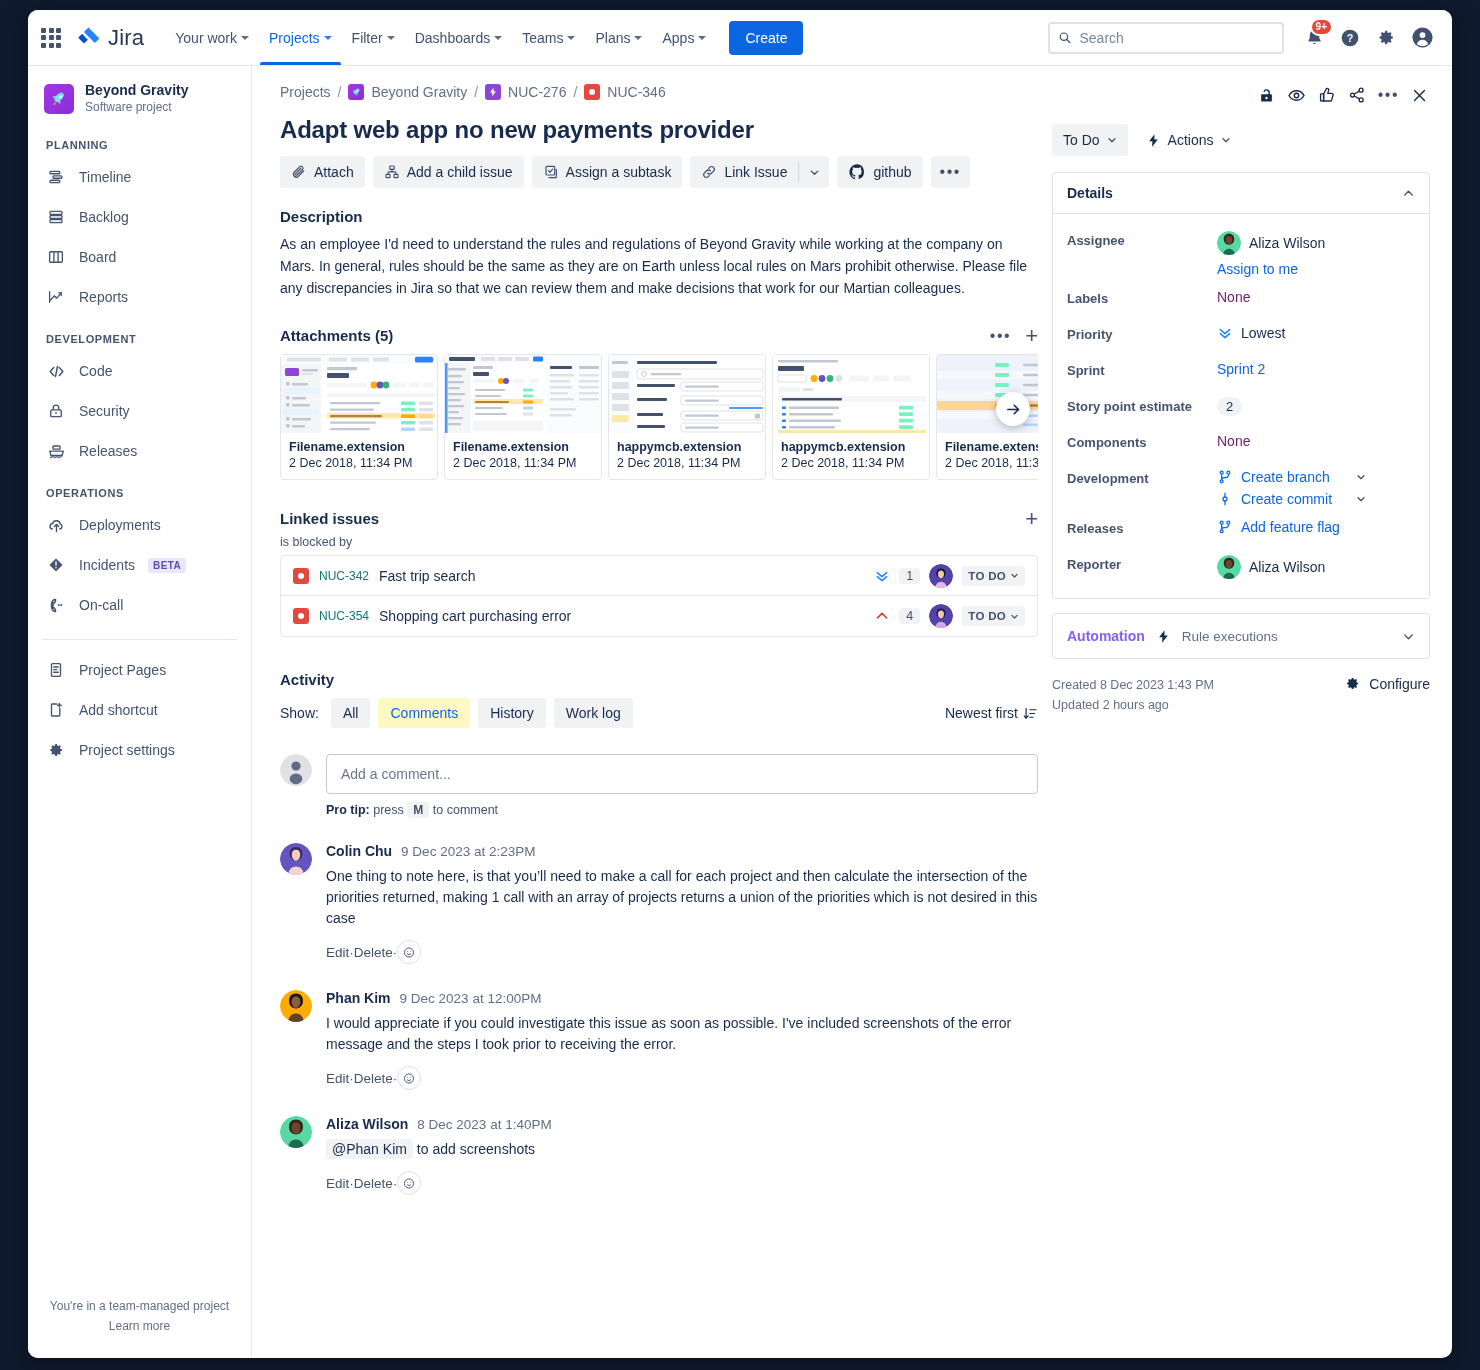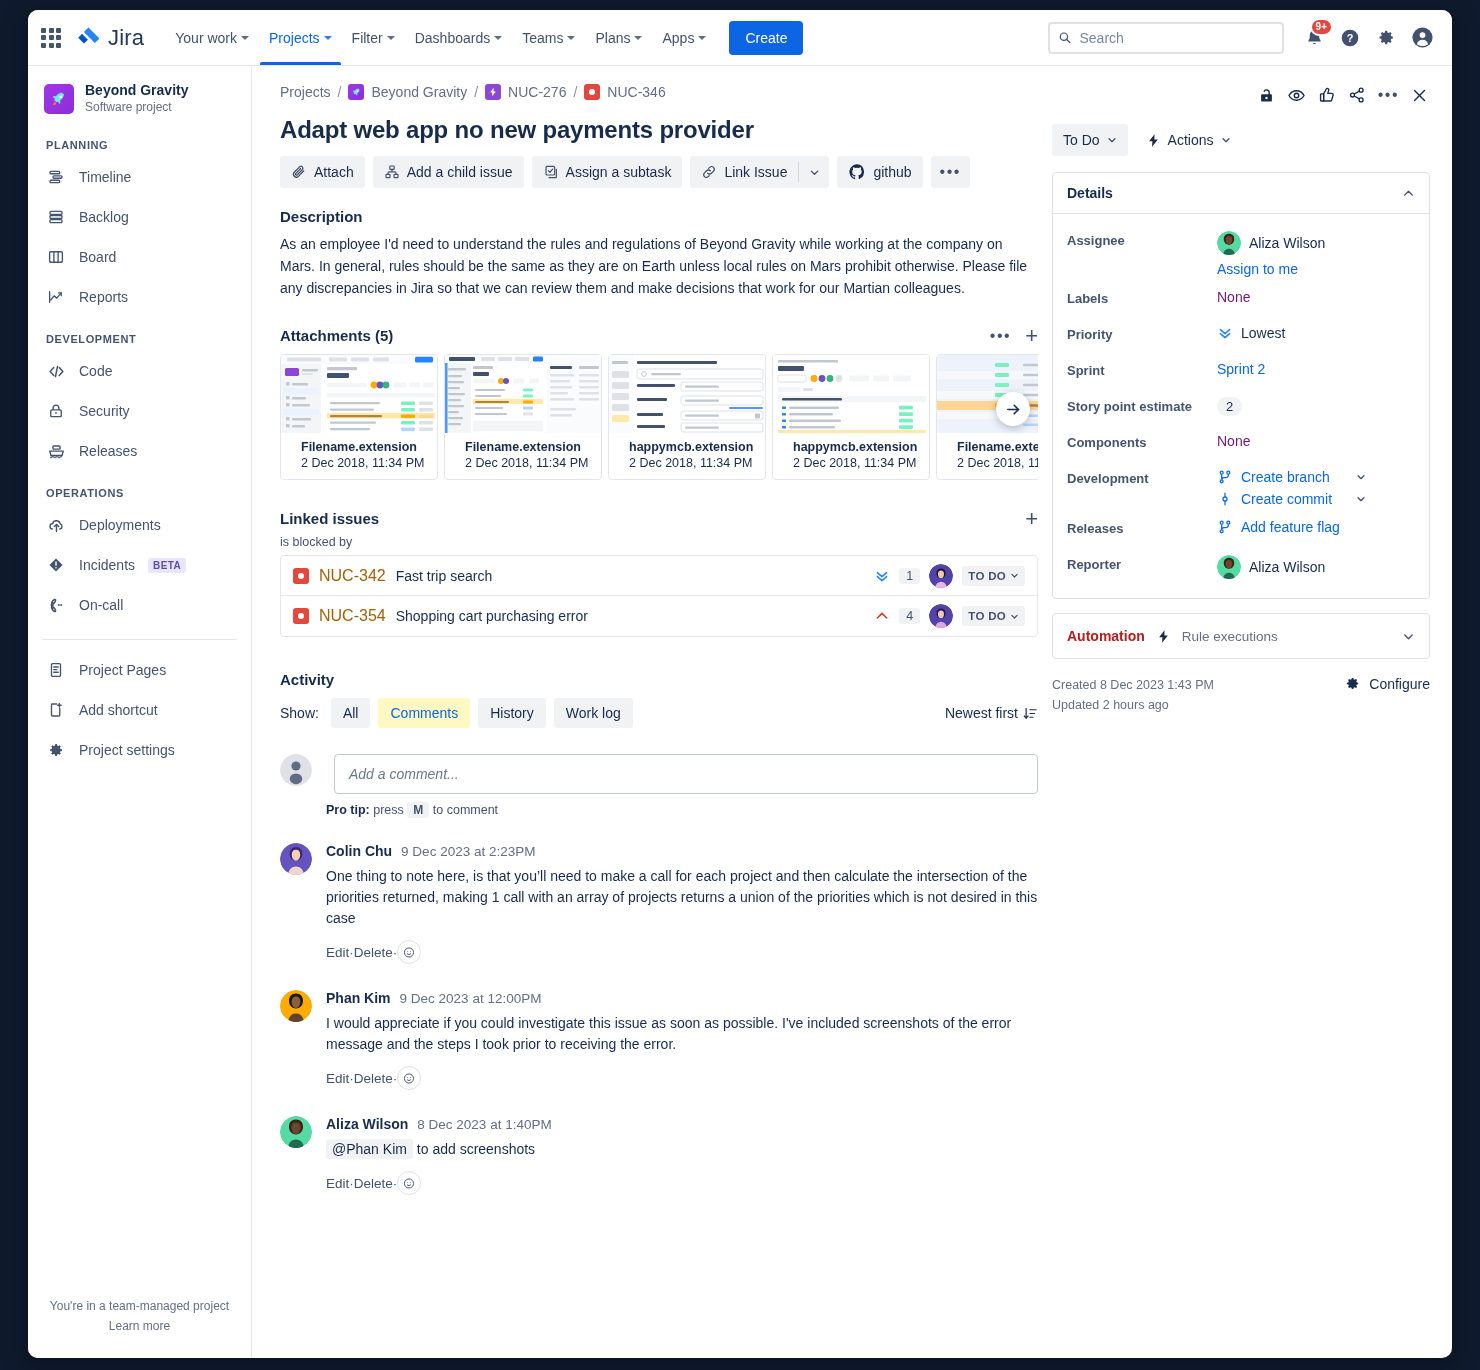--- a/index.html
+++ b/index.html
@@ -129,53 +129,53 @@
   .att-head { display: flex; align-items: center; margin: 28px 0 10px; }
   .att-head .sec-title { margin: 0; }
   .att-head .sp { margin-left: auto; display: flex; align-items: center; gap: 14px; }
   .plus { font-size: 22px; color: #42526e; cursor: pointer; line-height: 16px; font-weight: 300; }
   .dots3 { letter-spacing: 1.5px; color: #42526e; cursor: pointer; font-size: 16px; line-height: 10px; }
 
   .att-strip { display: flex; gap: 6px; position: relative; overflow: hidden; width: 758px; }
   .att-card { width: 158px; flex: 0 0 158px; border: 1px solid #e3e6ec; border-radius: 4px;
     overflow: hidden; background: #fff; cursor: pointer; }
   .att-thumb { height: 78px; overflow: hidden; position: relative; background: #f7f8fa; }
-  .att-meta { padding: 7px 8px 9px; margin-left: 12px; }
+  .att-meta { padding: 7px 8px 9px; }
   .att-name { font-size: 12.5px; font-weight: 700; color: #172b4d; white-space: nowrap;
     overflow: hidden; }
   .att-date { font-size: 12.5px; color: #172b4d; margin-top: 2px; white-space: nowrap; }
   .att-next { position: absolute; right: 8px; top: 38px; width: 34px; height: 34px;
     border-radius: 50%; background: #fff; box-shadow: 0 2px 8px rgba(9,30,66,.28);
     display: flex; align-items: center; justify-content: center; cursor: pointer; }
 
   .linked-head { display: flex; align-items: center; margin: 30px 0 4px; }
   .linked-head .sec-title { margin: 0; }
   .sublabel { font-size: 12.5px; color: #44546f; margin: 8px 0 6px; }
   .li-box { border: 1px solid #e3e6ec; border-radius: 4px; overflow: hidden; }
   .li-row { display: flex; align-items: center; gap: 10px; height: 40px; padding: 0 12px;
     border-bottom: 1px solid #e3e6ec; cursor: pointer; }
   .li-row:last-child { border-bottom: none; }
-  .li-key { font-size: 16px; color: #a16207; }
+  .li-key { font-size: 12px; color: #0f766e; }
   .li-sum { font-size: 14px; color: #172b4d; }
   .li-right { margin-left: auto; display: flex; align-items: center; gap: 9px; }
   .pill-count { background: #f1f2f4; color: #42526e; font-size: 12.5px; border-radius: 3px;
     padding: 1px 7px; }
   .status-chip { background: #f1f2f4; color: #42526e; font-size: 11.5px; font-weight: 700;
     letter-spacing: .3px; border-radius: 3px; padding: 4px 6px; display:flex; align-items:center; gap:4px; cursor:pointer; }
 
   .act-head { margin: 34px 0 0; }
   .show-row { display: flex; align-items: center; gap: 8px; margin-top: 10px; }
   .show-lbl { font-size: 14px; color: #172b4d; margin-right: 4px; }
   .tab { background: #f1f2f4; border: none; border-radius: 3px; height: 30px; padding: 0 12px;
     font-size: 14px; color: #172b4d; font-family: inherit; cursor: pointer; }
   .tab.on { background: #fef9c3; color: #0c66e4; }
   .sortbtn { margin-left: auto; display: flex; align-items: center; gap: 5px;
     font-size: 14px; color: #172b4d; cursor: pointer; }
 
-  .cbox-row { display: flex; gap: 22px; margin-top: 26px; align-items: flex-start; font-style: italic; }
+  .cbox-row { display: flex; gap: 14px; margin-top: 26px; align-items: flex-start; }
   .avatar { width: 32px; height: 32px; border-radius: 50%; flex: 0 0 32px; overflow: hidden; }
   .cmt-input { flex: 1; height: 40px; border: 1px solid #c2c7d0; border-radius: 4px;
     display: flex; align-items: center; padding: 0 14px; background: #fff; cursor: text; }
   .cmt-input span { font-size: 14px; color: #6b778c; }
   .protip { font-size: 12.5px; color: #42526e; margin: 9px 0 0 46px; }
   .protip b { color: #172b4d; }
   .kbd { background: #f1f2f4; border-radius: 3px; padding: 1px 6px; font-size: 12px;
     color: #42526e; font-weight: 600; }
 
   .comment { display: flex; gap: 14px; margin-top: 26px; }
@@ -209,21 +209,21 @@
   .fkey { width: 150px; flex: 0 0 150px; font-size: 13px; font-weight: 600; color: #44546f; padding-top: 4px; }
   .fval { font-size: 14px; color: #172b4d; display: flex; flex-direction: column; gap: 6px; padding-top: 2px; }
   .fval .line { display: flex; align-items: center; gap: 8px; }
   .muted { color: #701a75; }
   .link { color: #0c66e4; cursor: pointer; }
   .chip-num { background: #f1f2f4; color: #172b4d; border-radius: 10px; padding: 2px 9px; font-size: 13px; }
   .av-sm { width: 24px; height: 24px; border-radius: 50%; overflow: hidden; flex: 0 0 24px; }
 
   .auto-panel { margin-top: 14px; }
   .auto-head { display: flex; align-items: center; gap: 11px; padding: 14px; cursor: pointer; }
-  .auto-head .t { font-size: 14px; font-weight: 700; color: #b91c1c; }
+  .auto-head .t { font-size: 14px; font-weight: 700; color: #8b5cf6; }
   .auto-head .r { font-size: 13.5px; color: #626f86; }
   .auto-head .chev { margin-left: auto; color: #42526e; }
 
   .stamp { display: flex; align-items: flex-start; margin-top: 16px; }
   .stamp .dates div { font-size: 12.5px; color: #626f86; line-height: 20px; }
   .stamp .cfg { margin-left: auto; display: flex; align-items: center; gap: 8px;
     font-size: 14px; color: #172b4d; cursor: pointer; }
 
   svg { display: block; }
 </style>

